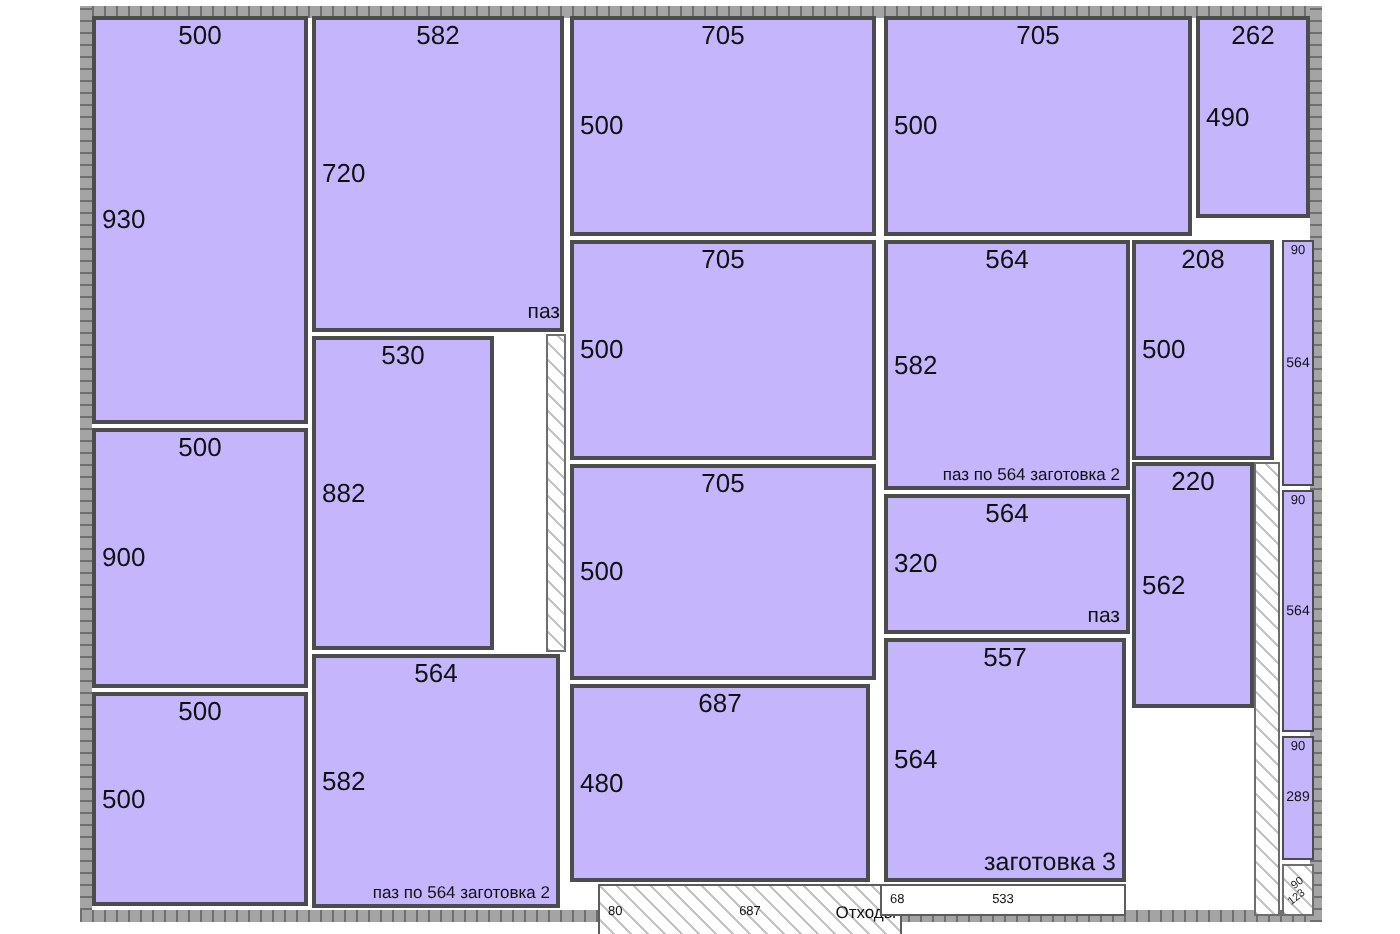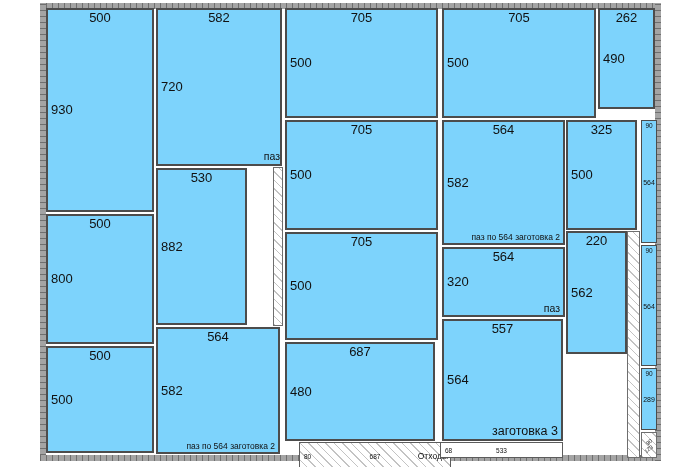--- a/index.html
+++ b/index.html
@@ -14,21 +14,21 @@
   .trim{position:absolute;}
   .trim-top{left:40px;top:3px;width:621px;height:6px;
     background:repeating-linear-gradient(90deg,#6f6f6f 0 1px,#a4a4a4 1px 6px);}
   .trim-bottom{left:40px;top:455px;width:621px;height:6px;
     background:repeating-linear-gradient(90deg,#6f6f6f 0 1px,#a4a4a4 1px 6px);}
   .trim-left{left:40px;top:3px;width:6px;height:458px;
     background:repeating-linear-gradient(0deg,#6f6f6f 0 1px,#a4a4a4 1px 6px);}
   .trim-right{left:655px;top:3px;width:6px;height:458px;
     background:repeating-linear-gradient(0deg,#6f6f6f 0 1px,#a4a4a4 1px 6px);}
   .piece{
-    position:absolute;border:2px solid #4c4c4c;background:#7dd3fc;
+    position:absolute;border:2px solid #4c4c4c;background:#c4b5fd;
     box-sizing:border-box;
   }
   .piece .top{
     position:absolute;top:0;left:0;right:0;text-align:center;
     font-size:13px;line-height:16px;white-space:nowrap;
   }
   .piece .side{
     position:absolute;left:3px;top:50%;transform:translateY(-55%);
     font-size:13px;white-space:nowrap;
   }
@@ -65,21 +65,21 @@
   <div class="trim trim-top"></div>
   <div class="trim trim-left"></div>
   <div class="trim trim-bottom"></div>
   <div class="trim trim-right"></div>
 <div class="piece" style="left: 46px; top: 8px; width: 108px; height: 204px;">
       <span class="top">500</span>
       <span class="side">930</span>
     </div>
     <div class="piece" style="left: 46px; top: 214px; width: 108px; height: 130px;">
       <span class="top">500</span>
-      <span class="side">800</span>
+      <span class="side">900</span>
     </div>
     <div class="piece" style="left: 46px; top: 346px; width: 108px; height: 107px;">
       <span class="top">500</span>
       <span class="side">500</span>
     </div>
     <div class="piece" style="left: 156px; top: 8px; width: 126px; height: 158px;">
       <span class="top">582</span>
       <span class="side">720</span>
     </div>
     <div class="piece" style="left: 156px; top: 168px; width: 91px; height: 157px;">
@@ -124,21 +124,21 @@
     <div class="piece" style="left: 442px; top: 319px; width: 121px; height: 122px;">
       <span class="top">557</span>
       <span class="side">564</span>
       <span class="corner corner-part">заготовка 3</span>
     </div>
     <div class="piece" style="left: 598px; top: 8px; width: 57px; height: 101px;">
       <span class="top">262</span>
       <span class="side">490</span>
     </div>
     <div class="piece" style="left: 566px; top: 120px; width: 71px; height: 110px;">
-      <span class="top">325</span>
+      <span class="top">208</span>
       <span class="side">500</span>
     </div>
     <div class="piece" style="left: 566px; top: 231px; width: 61px; height: 123px;">
       <span class="top">220</span>
       <span class="side">562</span>
     </div>
     <div class="piece piece--tiny" style="left: 641px; top: 120px; width: 16px; height: 123px;">
       <span class="top">90</span>
       <span class="side">564</span>
     </div>

